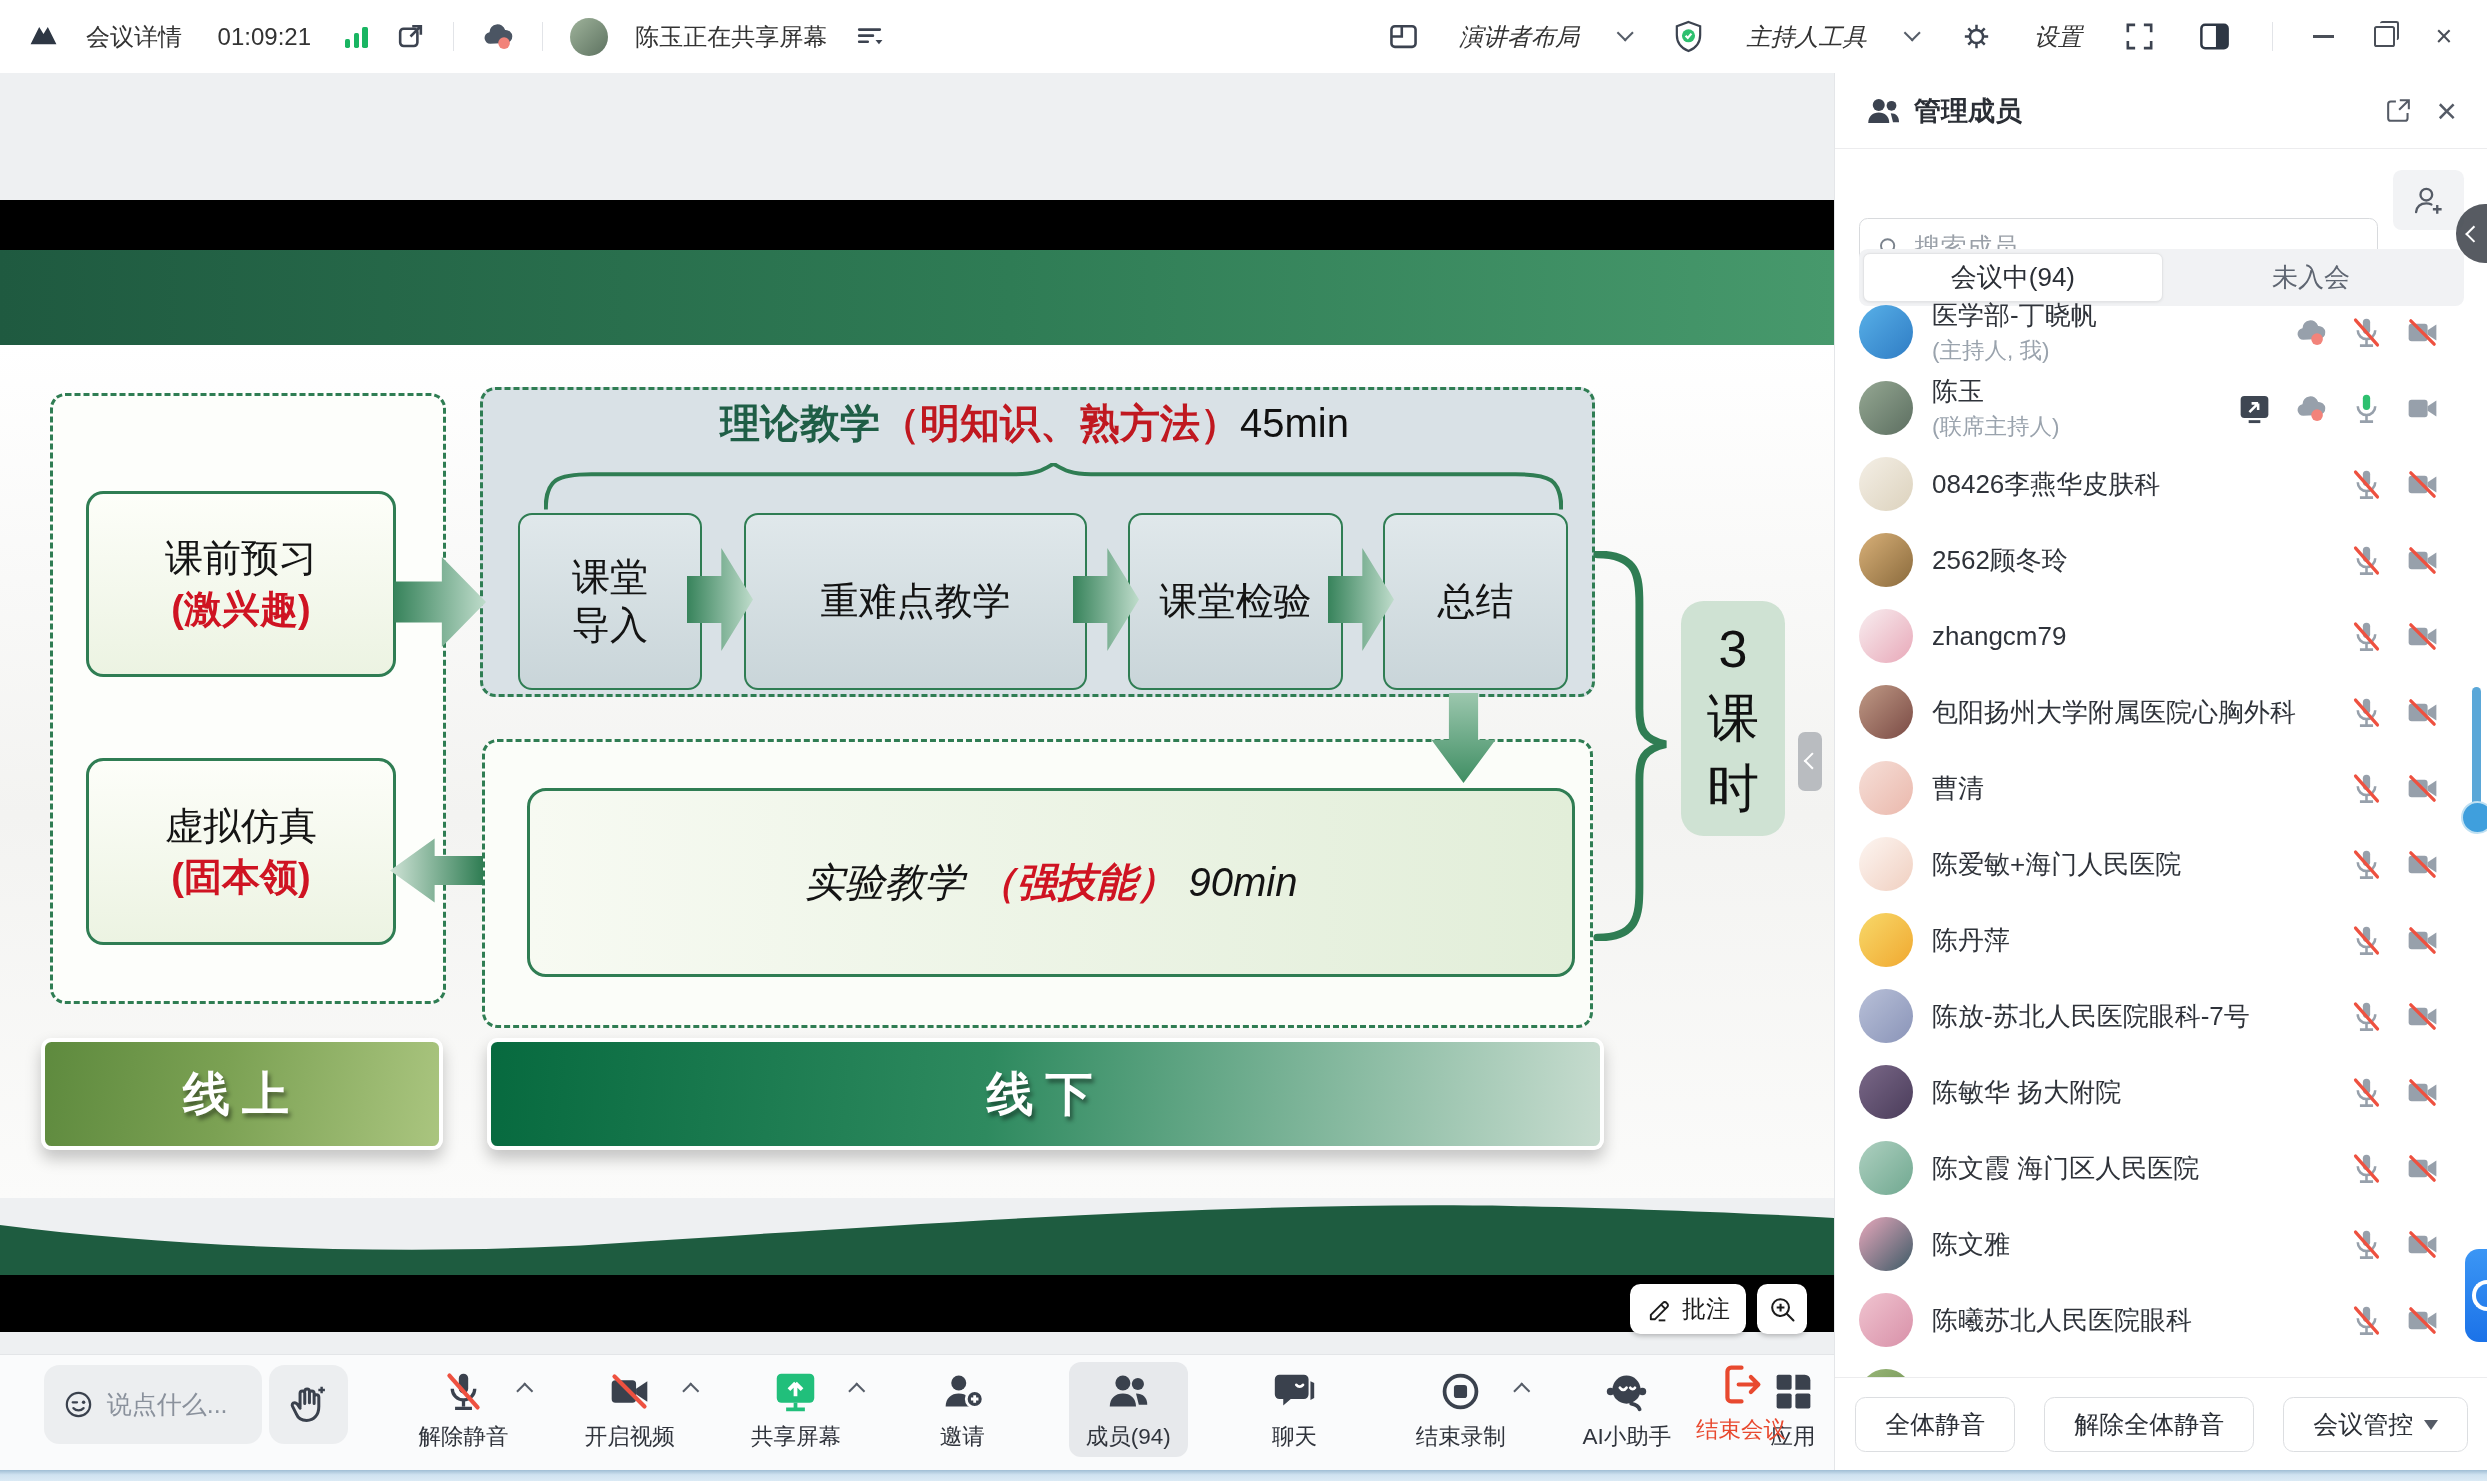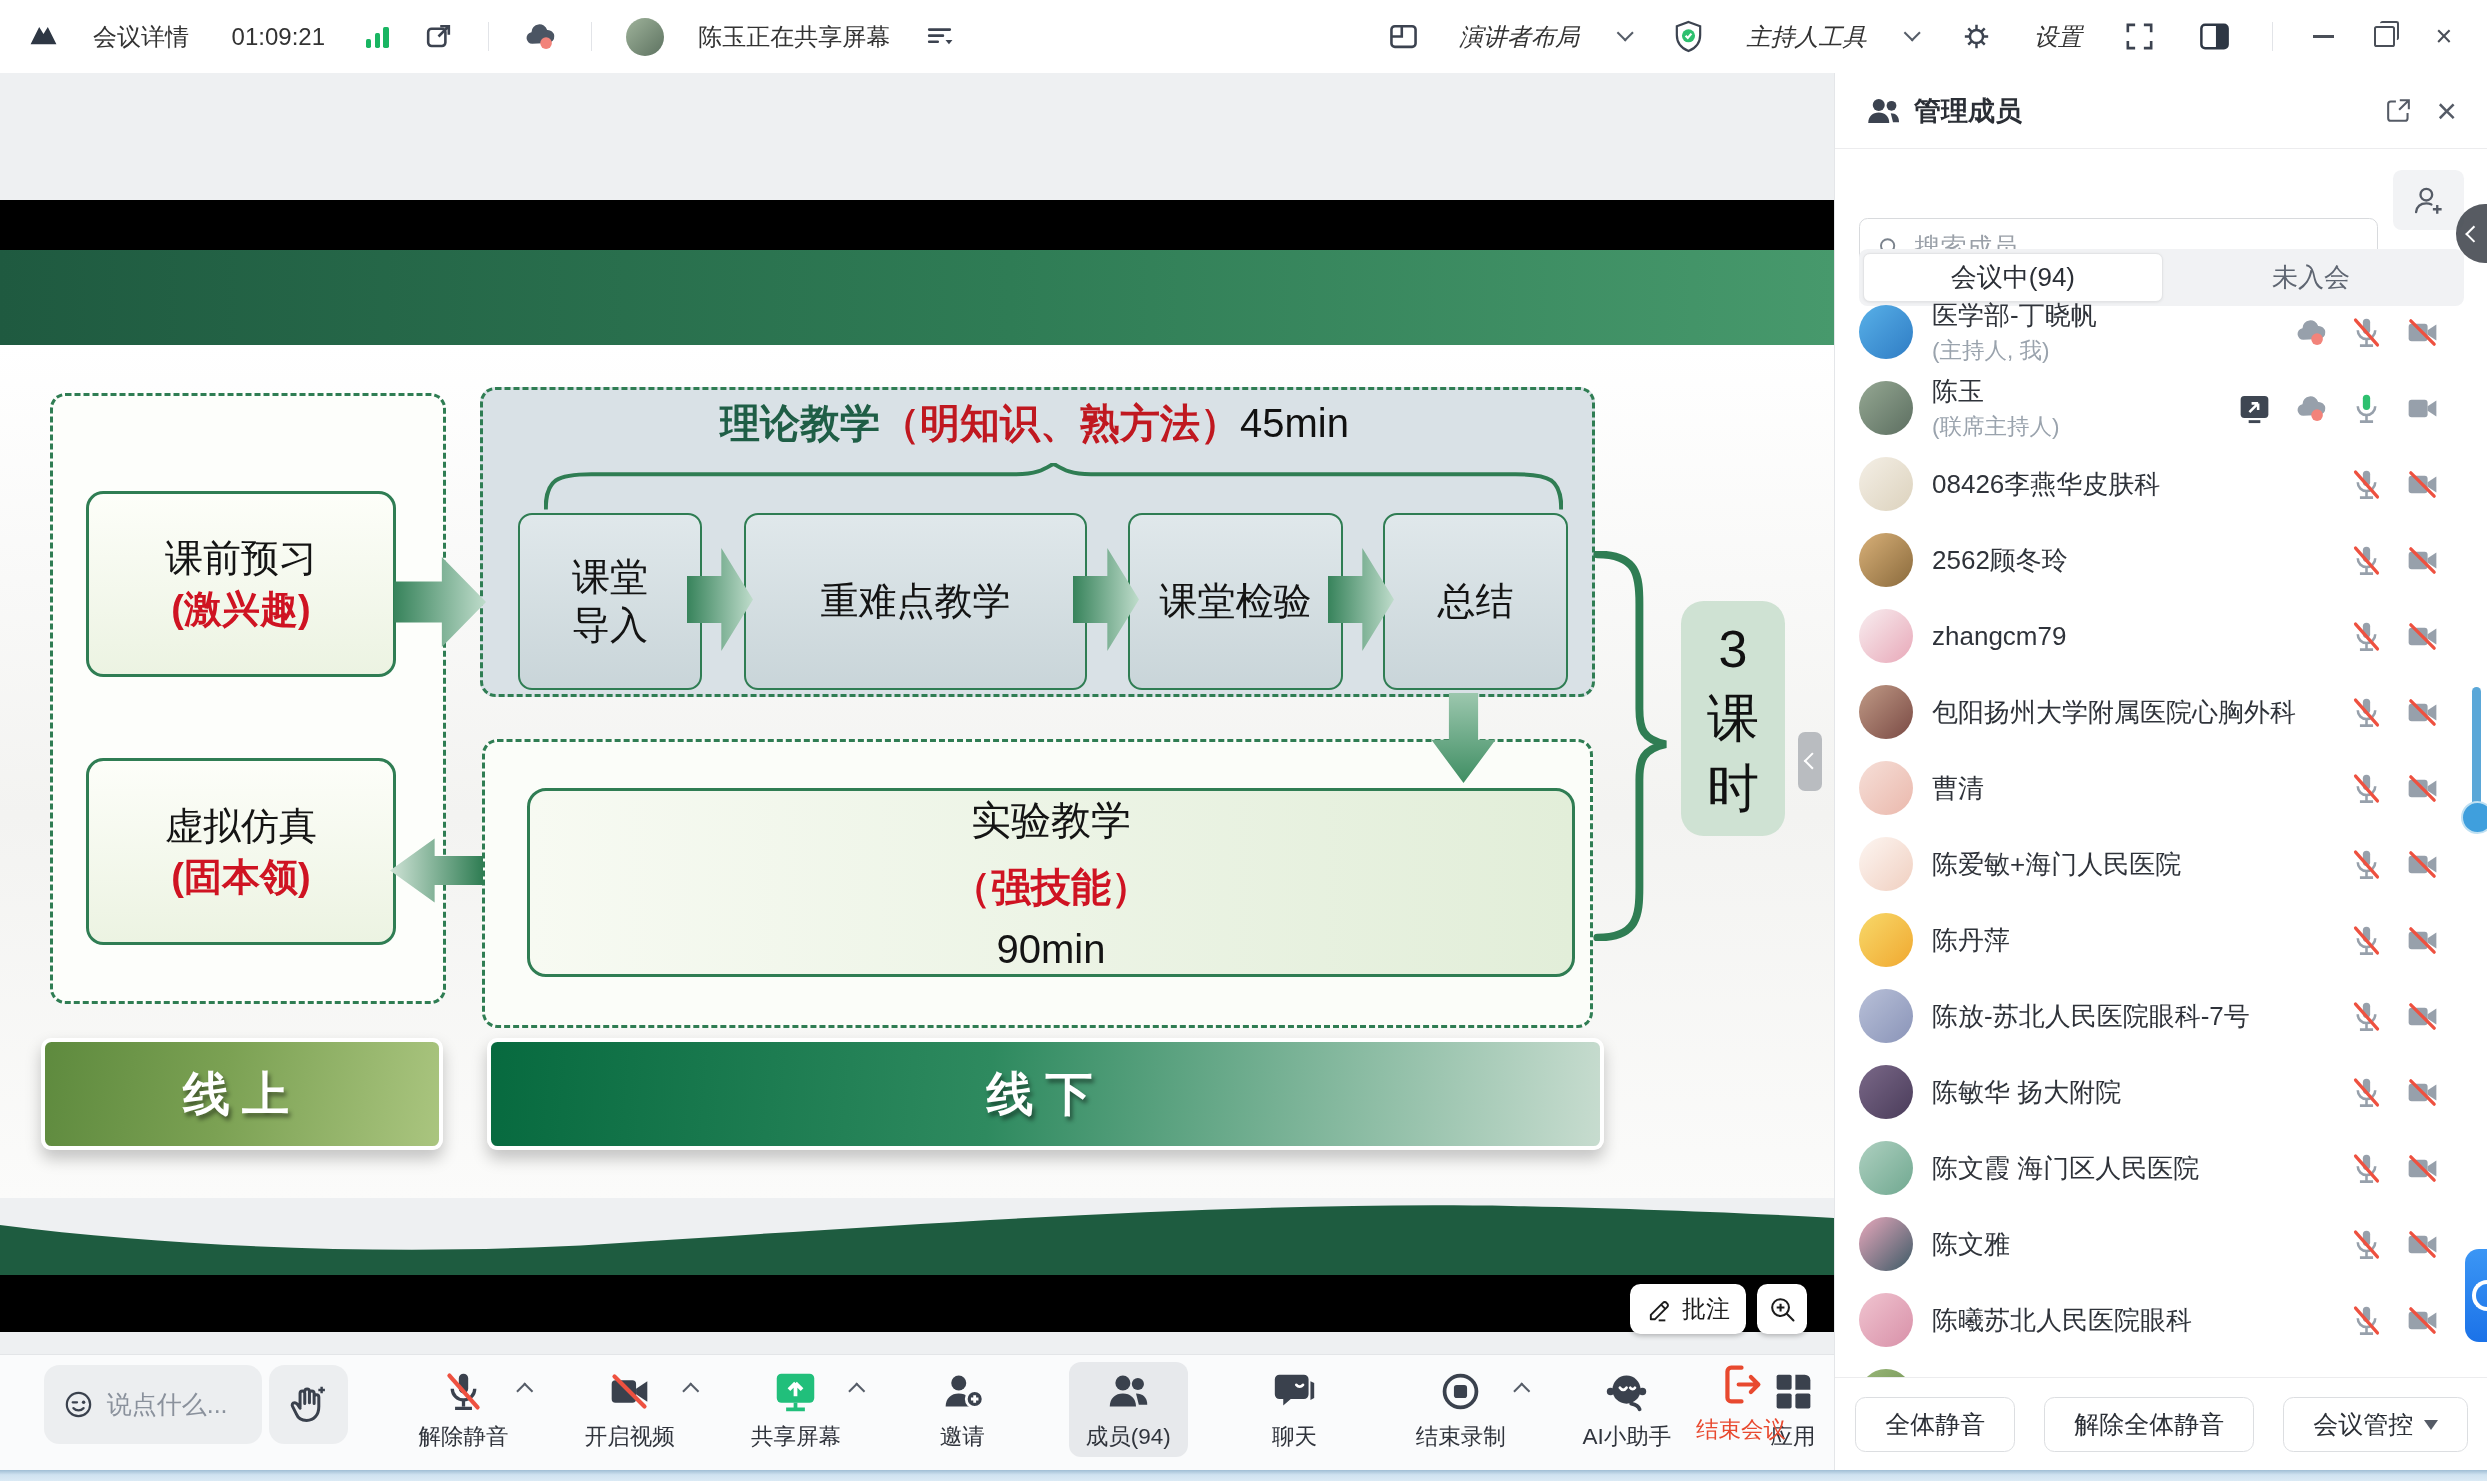--- a/index.html
+++ b/index.html
@@ -2,21 +2,21 @@
 <html style="font-size:14px"><head>
 <meta charset="utf-8">
 <style>
   html,body{margin:0;padding:0;}
   body{width:2487px;height:1482px;overflow:hidden;font-family:"Liberation Sans",sans-serif;color:#333;}
   #app{position:relative;width:2487px;height:1482px;background:#eef0f2;overflow:hidden;}
   svg{display:block;}
 
   
   .topbar{position:absolute;left:0;top:0;width:2487px;height:73px;background:#fff;border-bottom:0.9px solid #e7e9ec;display:flex;align-items:center;}
-  .tb-group{display:flex;align-items:center;gap:34px;}
+  .tb-group{display:flex;align-items:center;gap:27px;}
   .tb-left{padding-left:28px;}
   .tb-right{margin-left:auto;padding-right:35px;gap:40px;font-style:italic;}
   .tb-text{font-size:24px;color:#333;white-space:nowrap;}
   .tb-timer{font-size:24px;color:#333;margin-left:8.6px;}
   .vdiv{width:0.9px;height:29px;background:#e2e4e8;}
   .sig{display:flex;align-items:flex-end;gap:3.5px;height:22.5px;margin-left:7px;}
   .sig i{width:5.2px;background:#19b562;border-radius:1.7px;display:block;}
   .tb-avatar{width:38px;height:38px;border-radius:50%;background:linear-gradient(135deg,#9fb39b,#5d7260);}
   .icon24{width:31px;height:31px;}
   .icon28{width:35px;height:35px;}
@@ -45,21 +45,21 @@
   .dotted{border:3.5px dashed #2f7d53;border-radius:15.5px;position:absolute;}
   .box-left{left:50px;top:393px;width:390px;height:605px;background:#fdfefb;}
   .box-theory{left:480px;top:387px;width:1109px;height:304px;background:#d9e1e6;}
   .box-offline{left:482px;top:739px;width:1105px;height:283px;background:#fbfdf9;}
 
   .gbox{position:absolute;border:3.5px solid #2f7d53;border-radius:17.3px;display:flex;flex-direction:column;align-items:center;justify-content:center;}
   .gbox .l1{font-size:38px;color:#141414;}
   .gbox .l2{font-size:38px;font-weight:bold;color:#cf1322;}
   .preclass{left:86px;top:491px;width:304px;height:180px;background:linear-gradient(180deg,#fdfef9,#ecf3e2);}
   .virtual{left:86px;top:758px;width:304px;height:181px;background:linear-gradient(180deg,#fdfef9,#ecf3e2);}
-  .expbox{left:527px;top:788px;width:1042px;height:183px;background:linear-gradient(90deg,#f7faf2,#e2eed9);flex-direction:column;gap:12px;border-radius:19px;}
+  .expbox{left:527px;top:788px;width:1042px;height:183px;background:linear-gradient(90deg,#f7faf2,#e2eed9);flex-direction:row;gap:12px;border-radius:19px;font-style:italic;}
   .expbox .e1{font-size:40px;color:#141414;}
   .expbox .e2{font-size:40px;font-weight:bold;color:#cf1322;}
   .expbox .e3{font-size:40px;color:#141414;}
 
   .theory-title{position:absolute;left:480px;top:396px;width:1109px;text-align:center;font-size:40px;white-space:nowrap;}
   .theory-title .g{color:#1f5e46;font-weight:bold;}
   .theory-title .r{color:#c01820;font-weight:bold;}
   .theory-title .k{color:#111;}
   .brace-top{position:absolute;left:544px;top:463px;width:1019px;height:48px;}
   .step{position:absolute;top:513px;height:173px;background:linear-gradient(180deg,#e0e8eb,#c9d5d9);border:2.6px solid #2f7d53;border-radius:14px;display:flex;align-items:center;justify-content:center;font-size:38px;color:#141414;white-space:pre-line;text-align:center;line-height:1.25;}

